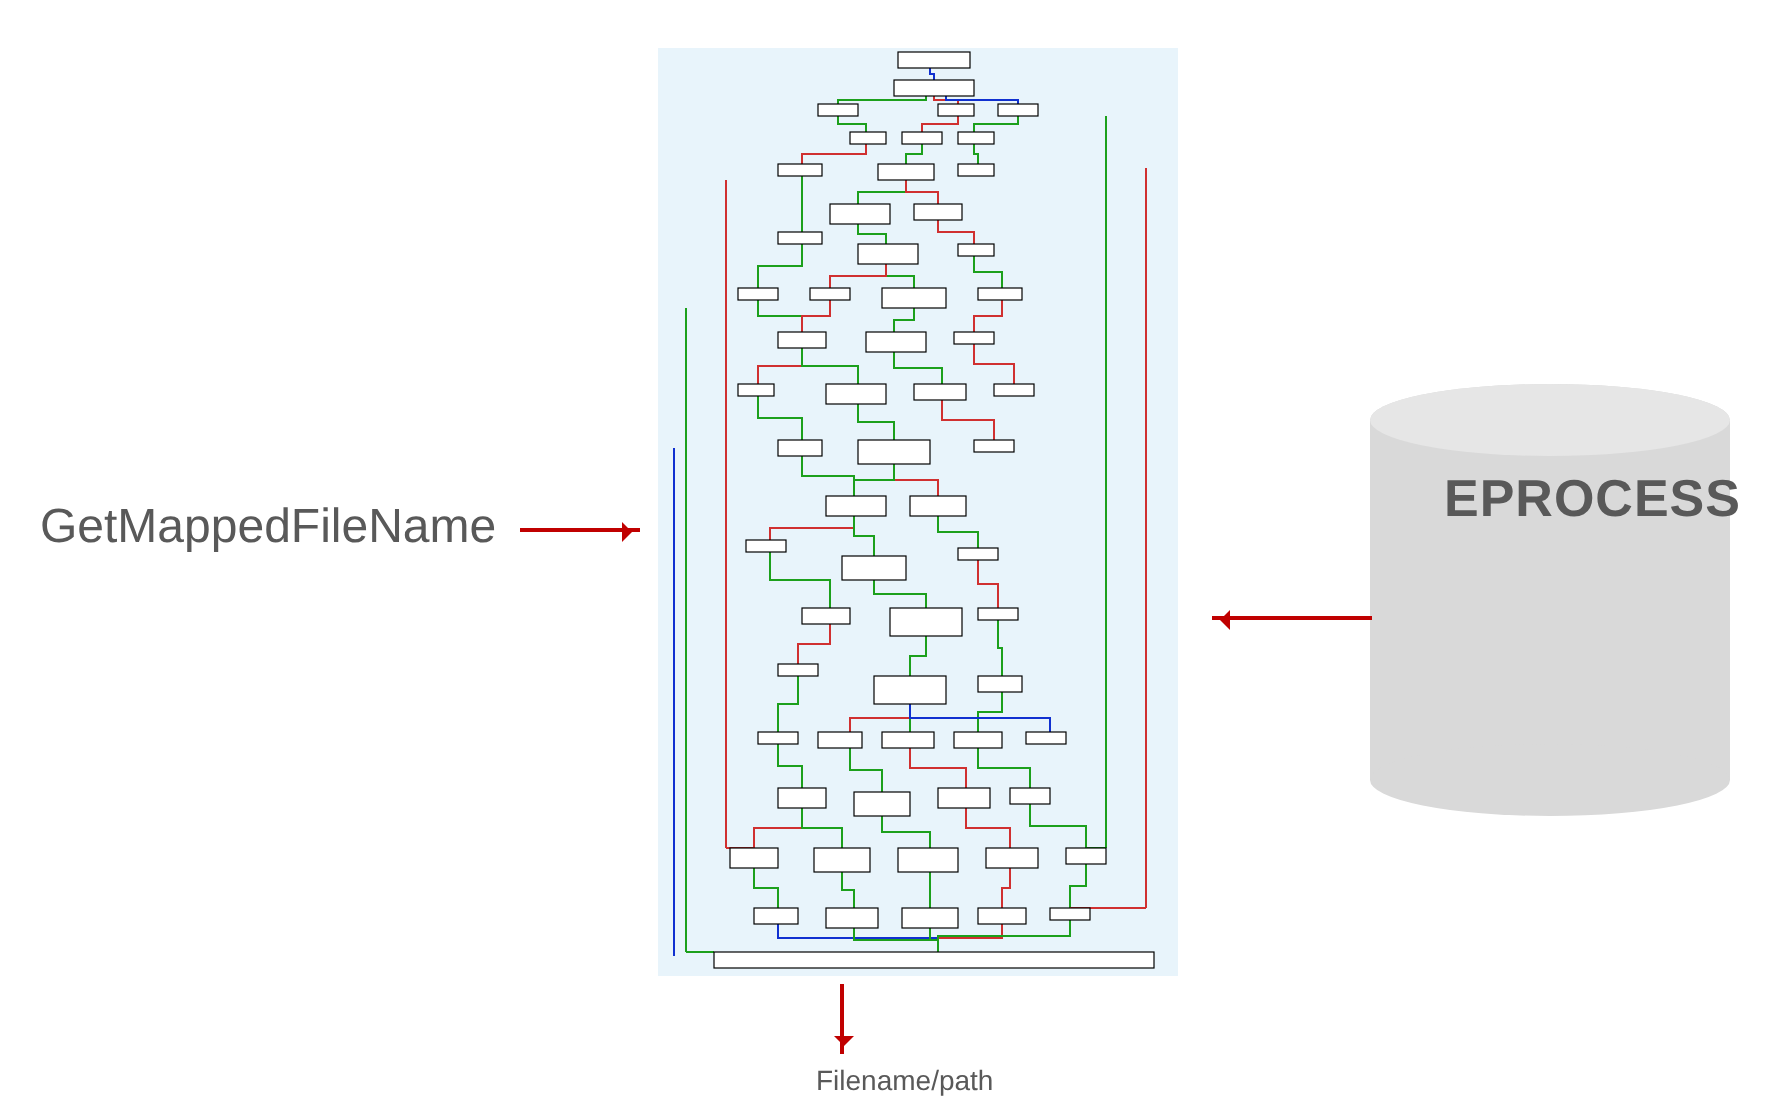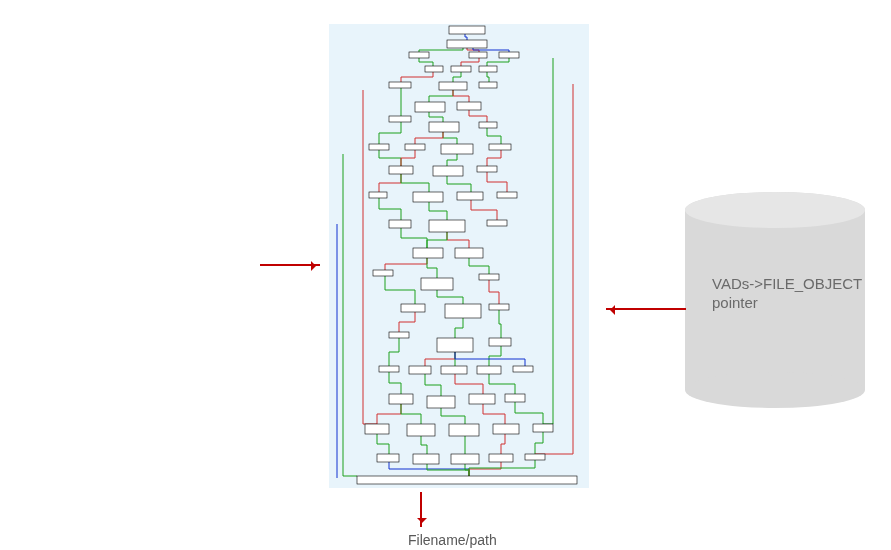--- a/index.html
+++ b/index.html
@@ -210,25 +210,23 @@
 
   <svg class="abs" width="891" height="550">
     <g transform="translate(685,210)">
       <ellipse cx="90" cy="0" rx="90" ry="18" fill="#d9d9d9"></ellipse>
       <rect x="0" y="0" width="180" height="180" fill="#d9d9d9"></rect>
       <ellipse cx="90" cy="180" rx="90" ry="18" fill="#d9d9d9"></ellipse>
       <ellipse cx="90" cy="0" rx="90" ry="18" fill="#e6e6e6"></ellipse>
     </g>
   </svg>
 
-  <div class="lbl ep-sub" style="left:712px; top:275px;">
-    <span>VADs-&gt;FILE_OBJECT</span><br>
-    <span>pointer</span>
-  </div>
-
+  <div class="lbl ep-title" style="left:722px; top:234px;">EPROCESS</div>
+
+  <div class="lbl gmfn" style="left:20px; top:250px;">GetMappedFileName</div>
 
   <div class="lbl fpath" style="left:408px; top:532px;">Filename/path</div>
 
   <div class="arrow right" style="left:260px; top:264px; width:60px;"></div>
   <div class="arrow left" style="left:606px; top:308px; width:80px;"></div>
   <div class="arrow-down" style="left:420px; top:492px; height:35px;"></div>
 
 </div>
 
 </body></html>

